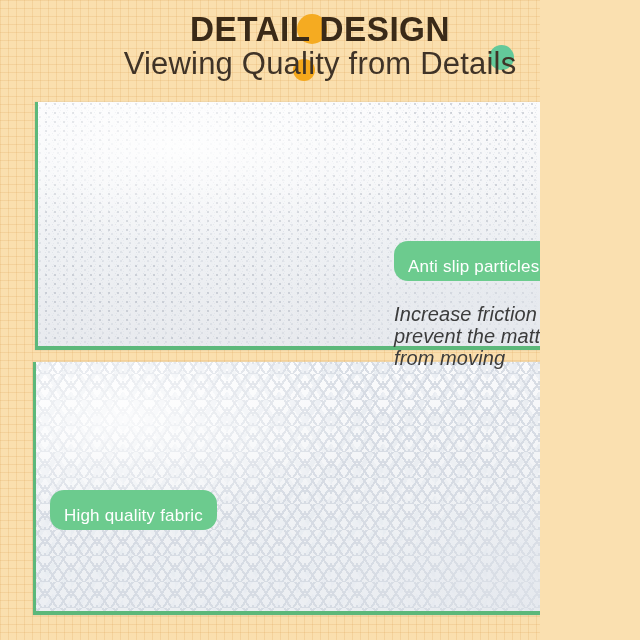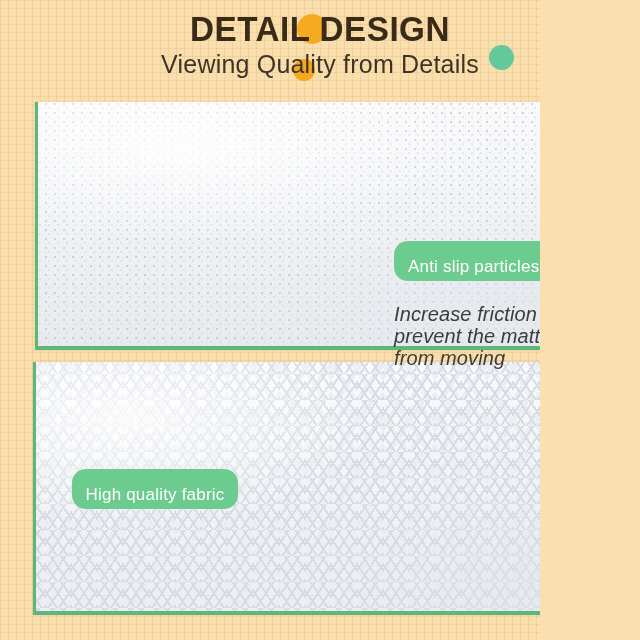--- a/index.html
+++ b/index.html
@@ -76,21 +76,21 @@
     line-height: 36px;
     transform: scaleX(0.95);
     white-space: nowrap;
   }
   #title-sub {
     position: absolute;
     left: 0;
     top: 49px;
     width: 640px;
     z-index: 2;
-    font-size: 25px;
+    font-size: 31px;
     font-weight: normal;
     color: #3f3327;
     line-height: 30px;
     letter-spacing: 0.2px;
     white-space: nowrap;
   }
 
   
   .panel {
     position: absolute;
@@ -177,21 +177,21 @@
     position: absolute;
     inset: 0;
     background:
       radial-gradient(ellipse 62% 60% at 16% 22%, rgba(255,255,255,0.80), rgba(255,255,255,0) 70%),
       radial-gradient(ellipse 55% 55% at 92% 88%, rgba(224,228,235,0.50), rgba(255,255,255,0) 72%);
   }
 
   
   .callout { position: absolute; z-index: 8; }
   #callout-top  { left: 394px; top: 241px; width: 200px; }
-  #callout-bottom { left: 50px; top: 469px; width: 210px; text-align: center; }
+  #callout-bottom { left: 50px; top: 490px; width: 210px; }
 
   .badge {
     display: inline-block;
     background: #6ccb8e;
     color: #ffffff;
     border-radius: 14px;
     padding: 15px 14px 4px 14px;
     font-size: 17px;
     line-height: 21px;
     font-weight: normal;

